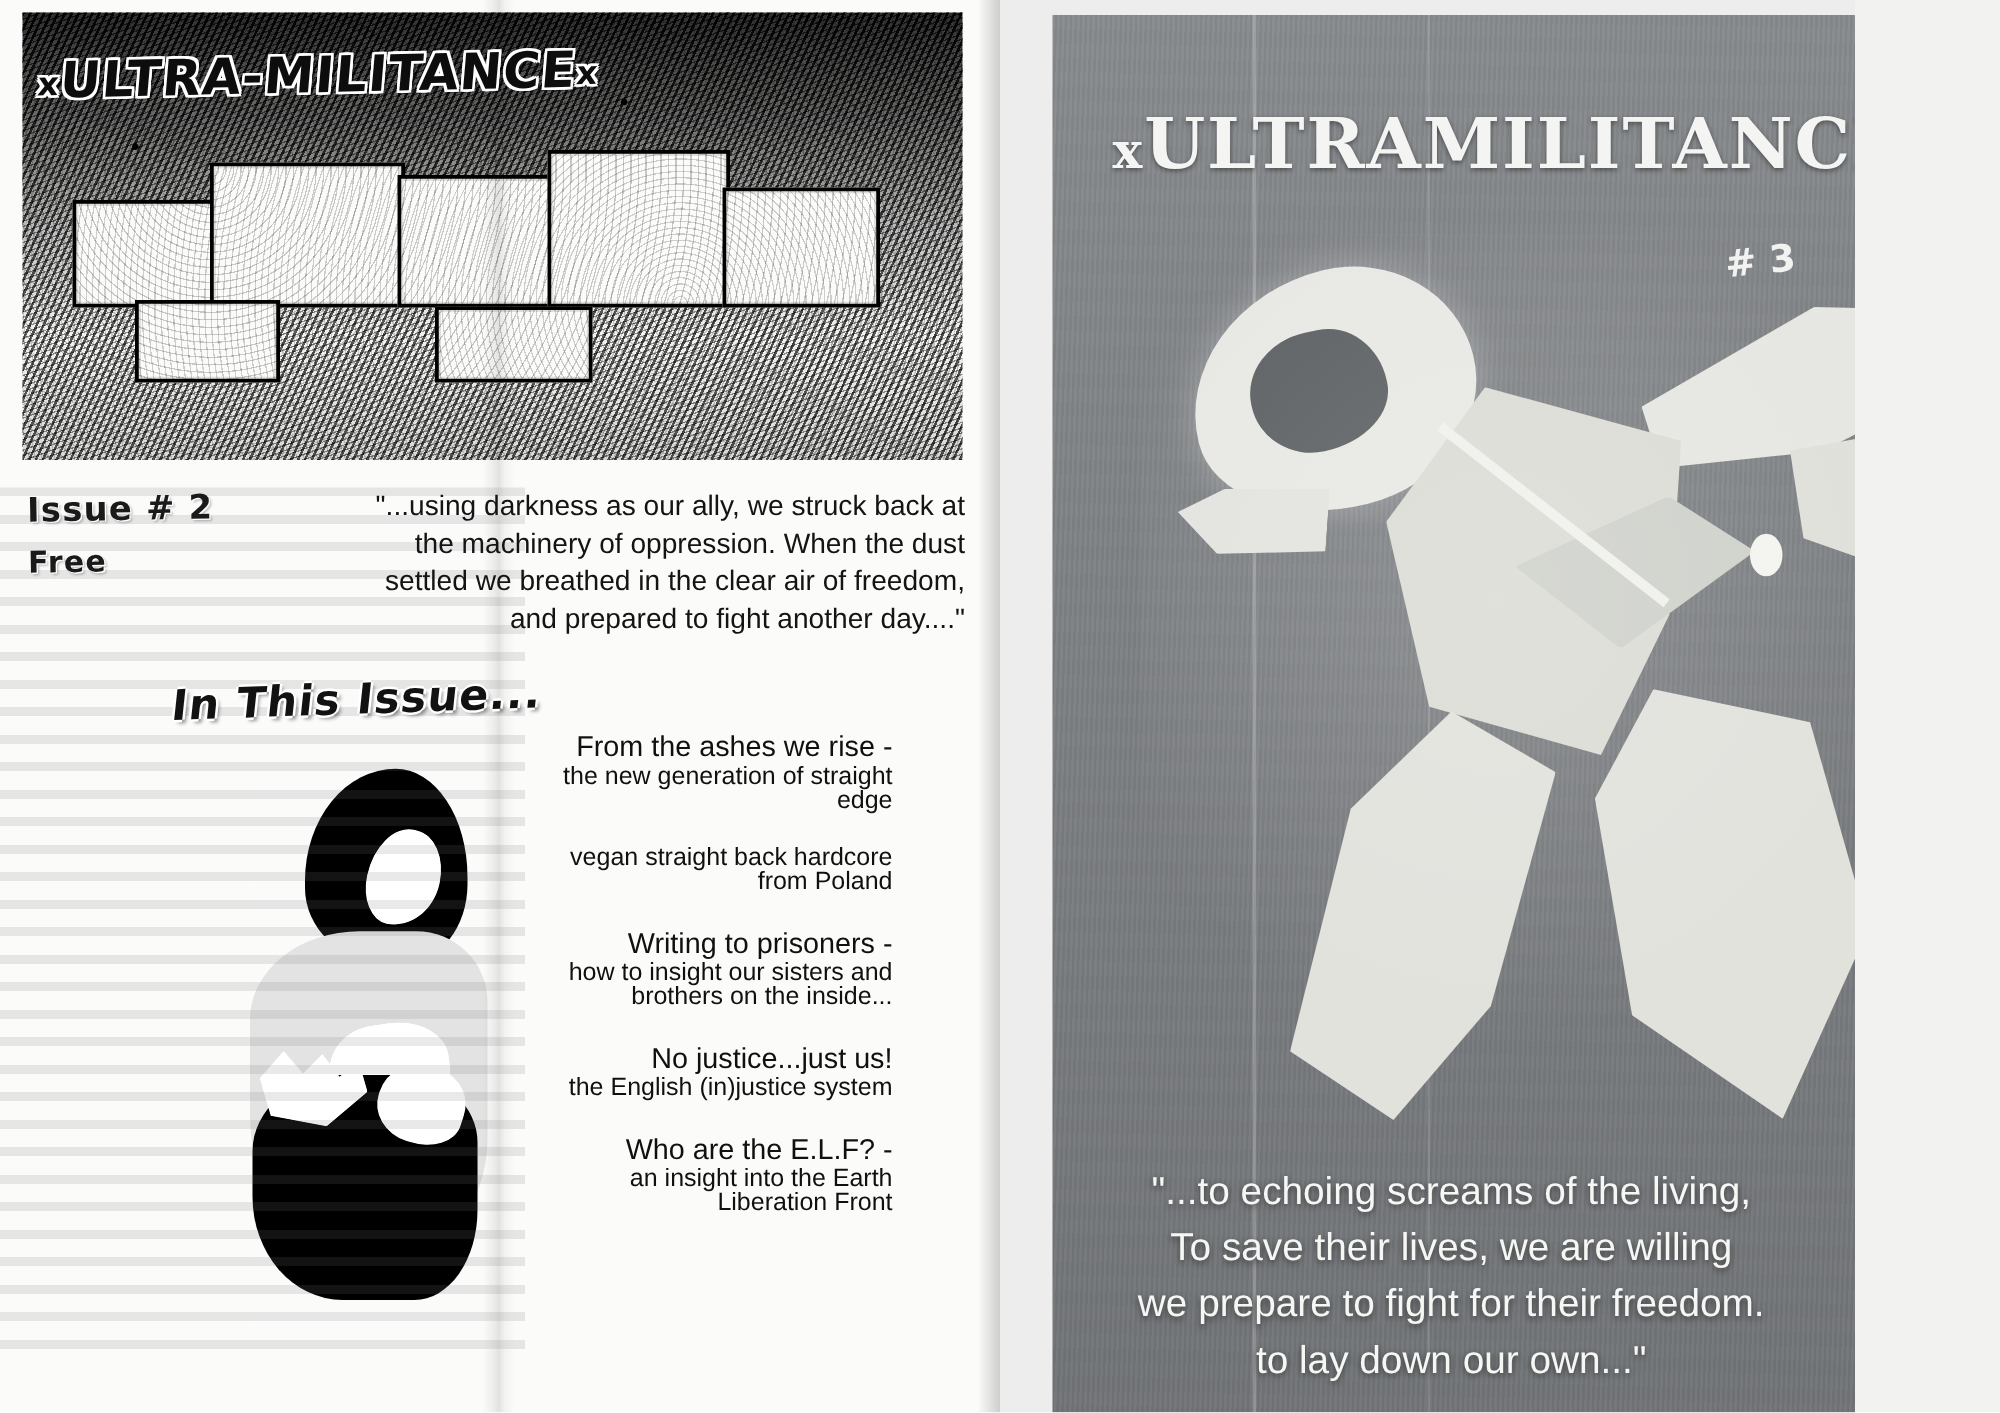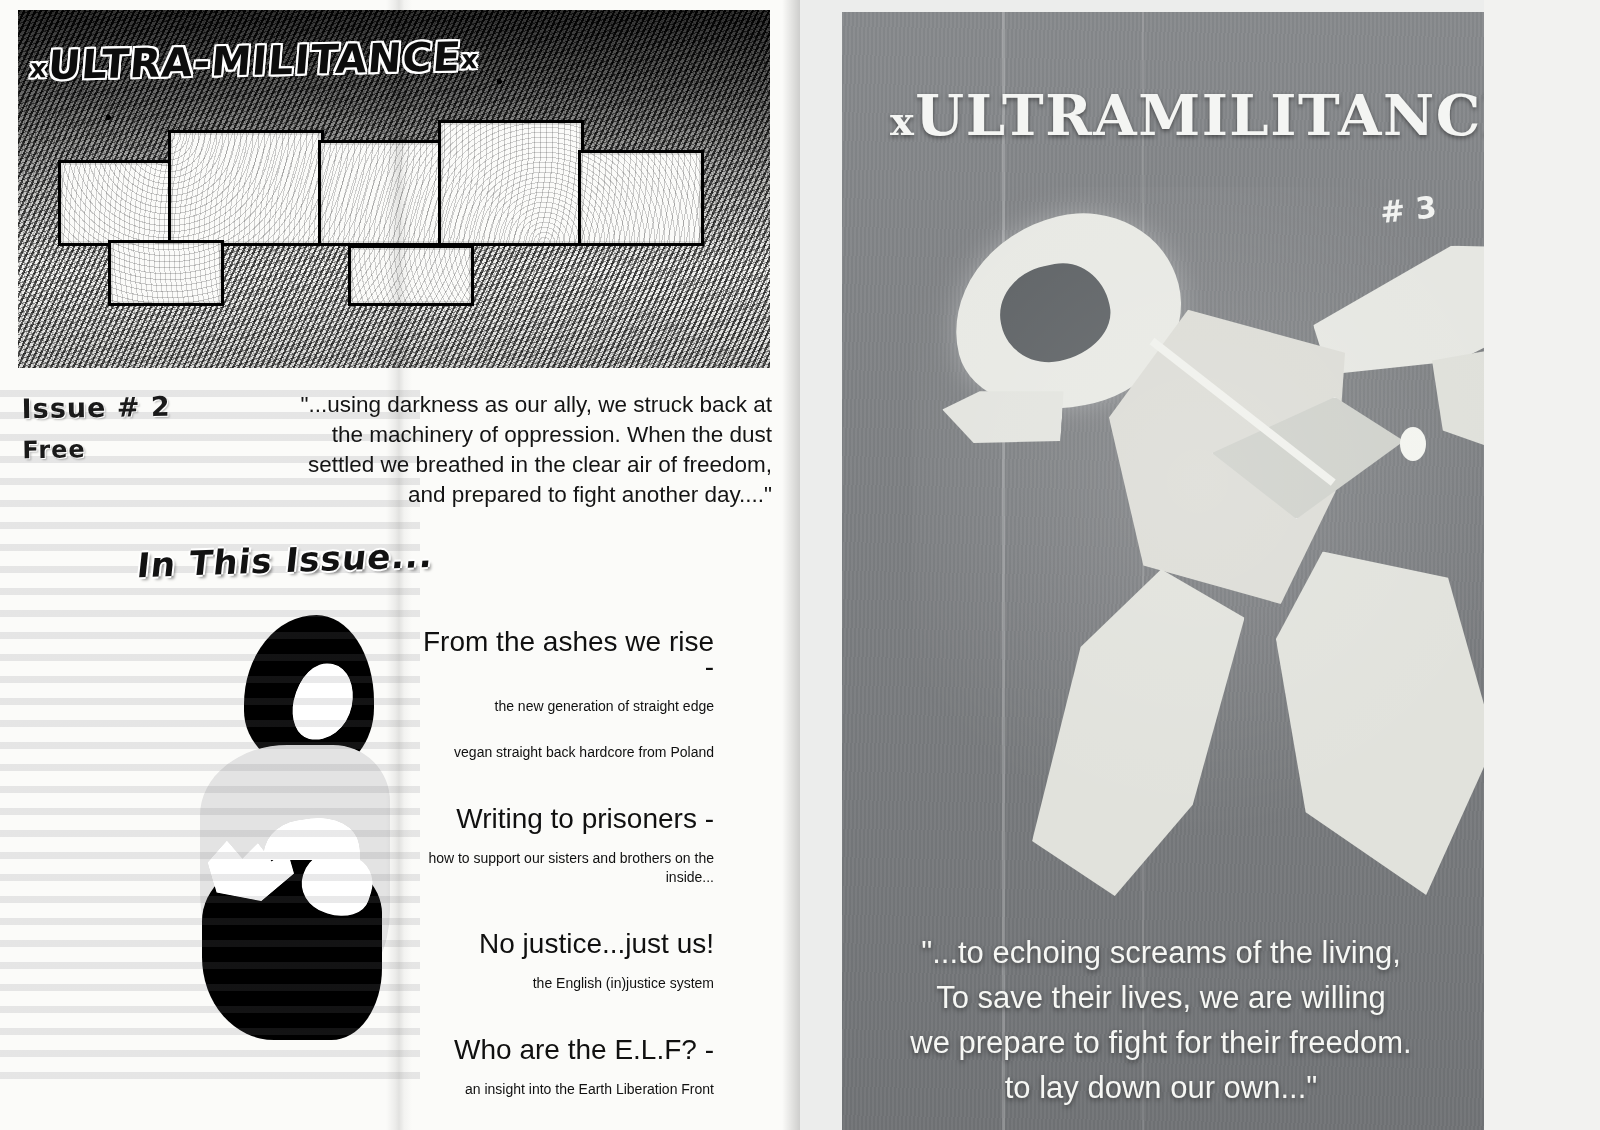--- a/index.html
+++ b/index.html
@@ -216,28 +216,27 @@
     position: absolute;
     right: 86px;
     top: 585px;
     width: 300px;
     text-align: right;
     z-index: 7;
     color: #101010;
   }
   .toc-item { margin-bottom: 27px; }
   .toc-title {
-    font-size: 28px;
+    font-size: 23px;
     line-height: 25px;
-    margin-top: 44px;
   }
   .toc-sub {
-    font-size: 14px;
+    font-size: 20px;
     line-height: 19px;
-    margin-top: 18px;
+    margin-top: 2px;
   }
 
   
   .page-right {
     position: relative;
     width: 684px;
     height: 1130px;
     background: #ecedec;
     overflow: hidden;
   }
@@ -425,21 +424,21 @@
     <div class="toc">
       <div class="toc-item">
         <div class="toc-title">From the ashes we rise -</div>
         <div class="toc-sub">the new generation of straight edge</div>
       </div>
       <div class="toc-item">
         <div class="toc-sub">vegan straight back hardcore from Poland</div>
       </div>
       <div class="toc-item">
         <div class="toc-title">Writing to prisoners -</div>
-        <div class="toc-sub">how to support our sisters and brothers on the inside...</div>
+        <div class="toc-sub">how to insight our sisters and brothers on the inside...</div>
       </div>
       <div class="toc-item">
         <div class="toc-title">No justice...just us!</div>
         <div class="toc-sub">the English (in)justice system</div>
       </div>
       <div class="toc-item">
         <div class="toc-title">Who are the E.L.F? -</div>
         <div class="toc-sub">an insight into the Earth Liberation Front</div>
       </div>
     </div>

